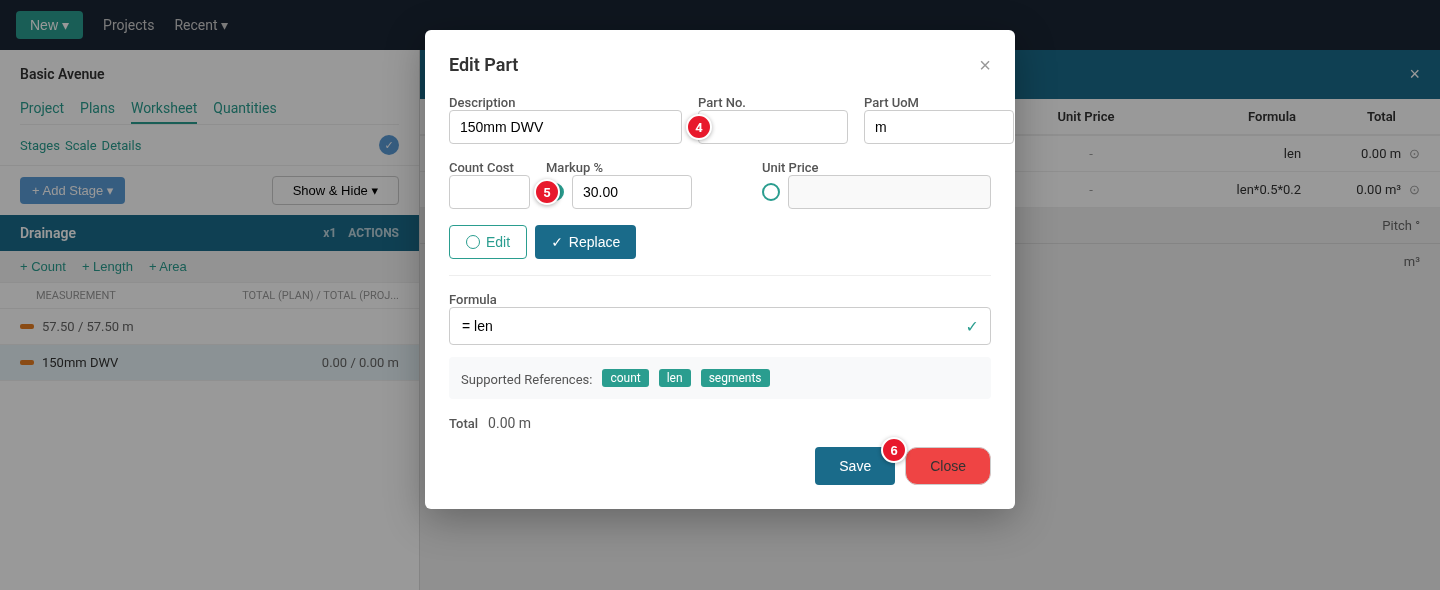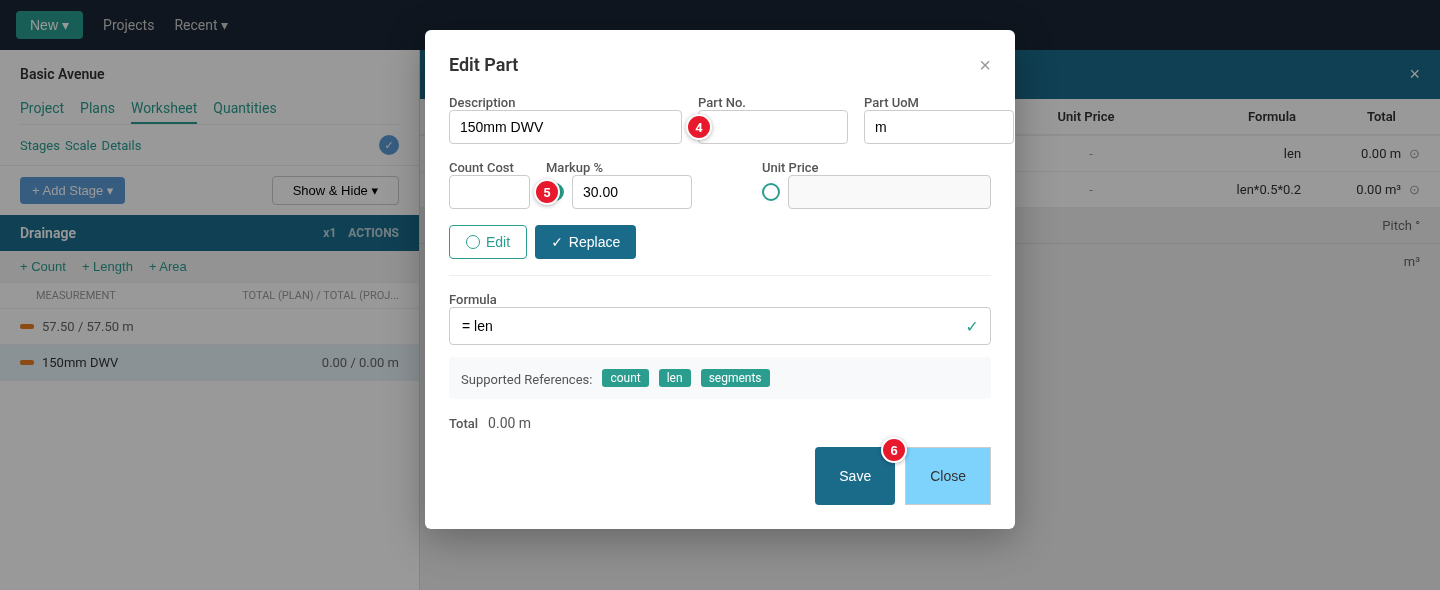--- a/index.html
+++ b/index.html
@@ -481,25 +481,25 @@
       background: #1a6b8a;
       color: white;
       border: none;
       padding: 10px 24px;
       border-radius: 4px;
       cursor: pointer;
       font-size: 14px;
       position: relative;
     }
     .btn-close-modal {
-      background: #7dd3fc;
+      background: #ef4444;
       color: #333;
       border: 1px solid #ccc;
-      padding: 20px 24px;
-      border-radius: 0;
+      padding: 10px 24px;
+      border-radius: 12px;
       cursor: pointer;
       font-size: 14px;
     }
     .col-spacer { width: 120px; }
     .pitch-row {
       background: #f0f0f0;
       padding: 10px 20px;
       display: flex;
       justify-content: flex-end;
       gap: 20px;

